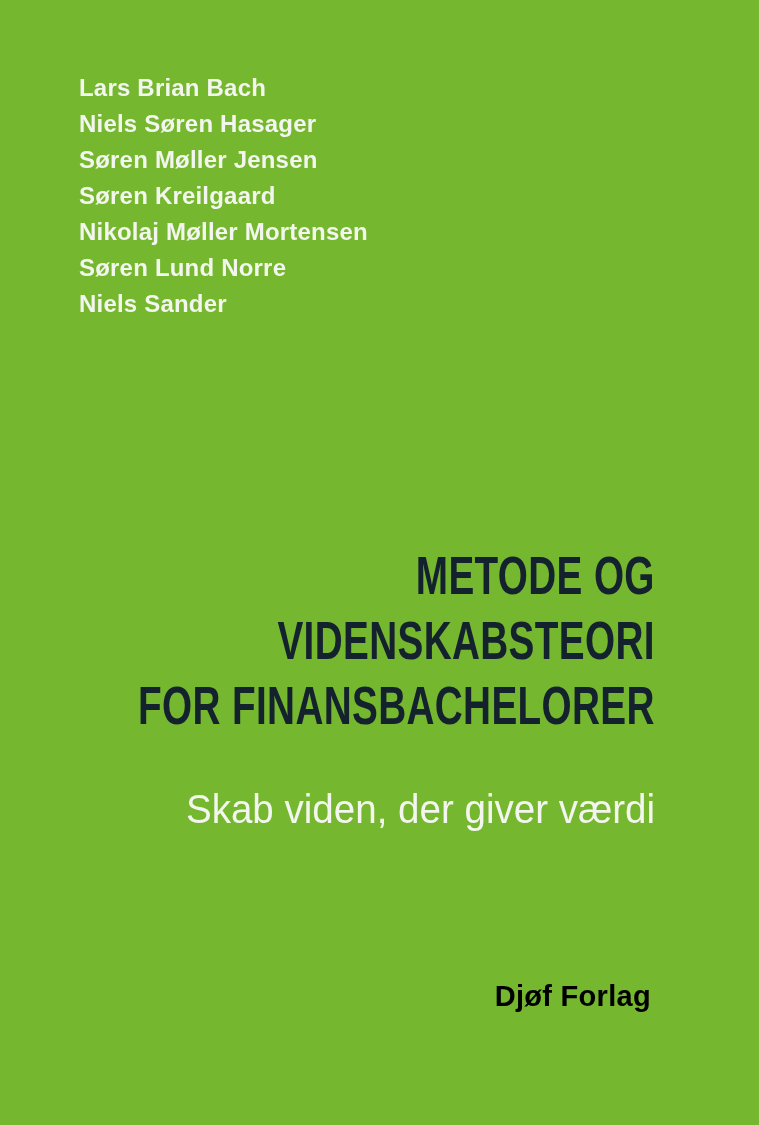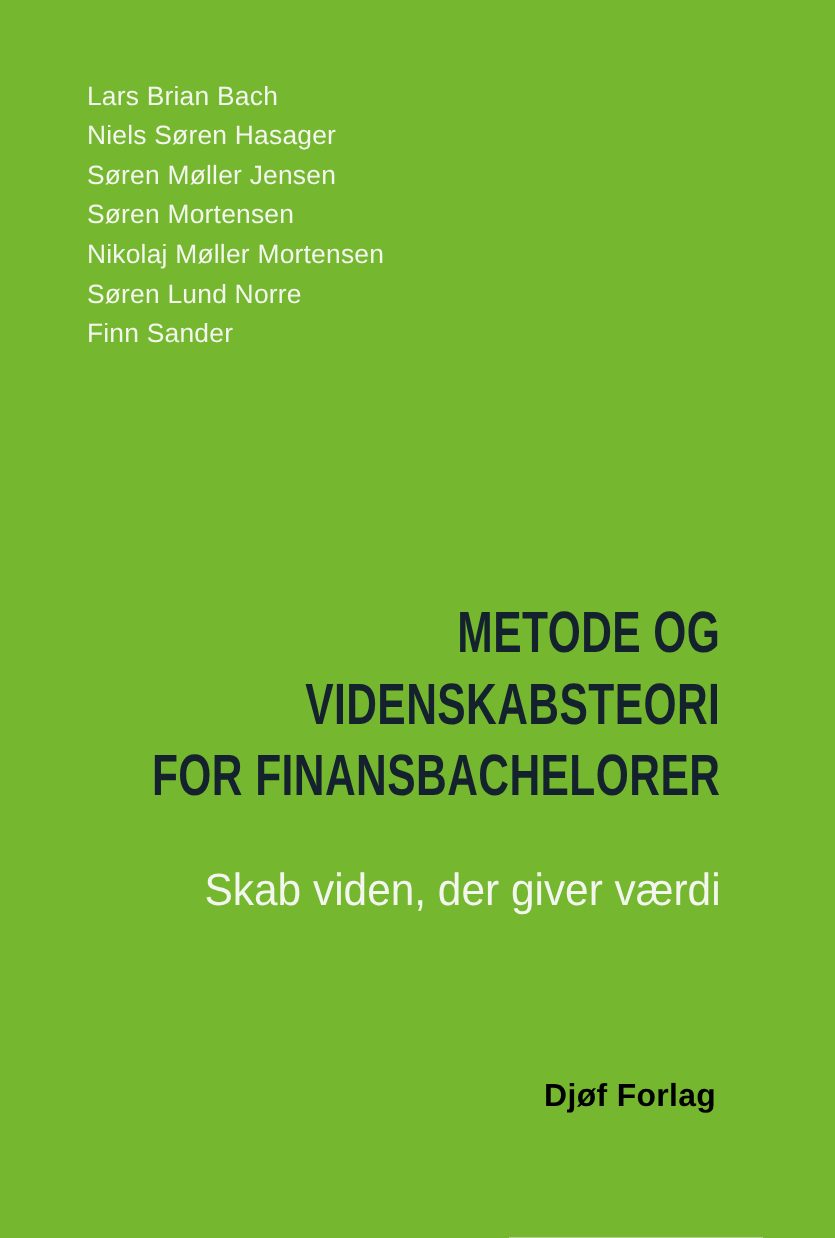--- a/index.html
+++ b/index.html
@@ -15,21 +15,21 @@
     overflow: hidden;
     font-family: "Liberation Sans", sans-serif;
   }
   .authors {
     position: absolute;
     left: 79px;
     top: 70px;
     color: #f3f6ee;
     font-size: 24px;
     line-height: 36px;
-    font-weight: 400;
+    font-weight: 700;
   }
   .author-line {
     display: block;
     white-space: nowrap;
     letter-spacing: 0.2px;
   }
   .title-block {
     position: absolute;
     right: 104px;
     top: 543px;
@@ -70,24 +70,24 @@
 </style>
 </head>
 <body>
 
 <div class="cover">
 
   <div class="authors">
     <span class="author-line">Lars Brian Bach</span>
     <span class="author-line">Niels Søren Hasager</span>
     <span class="author-line">Søren Møller Jensen</span>
-    <span class="author-line">Søren Mortensen</span>
+    <span class="author-line">Søren Kreilgaard</span>
     <span class="author-line">Nikolaj Møller Mortensen</span>
     <span class="author-line">Søren Lund Norre</span>
-    <span class="author-line">Finn Sander</span>
+    <span class="author-line">Niels Sander</span>
   </div>
 
   <div class="title-block">
     <span class="title-line">METODE OG</span>
     <span class="title-line">VIDENSKABSTEORI</span>
     <span class="title-line">FOR FINANSBACHELORER</span>
   </div>
 
   <div class="subtitle">Skab viden, der giver værdi</div>
 

